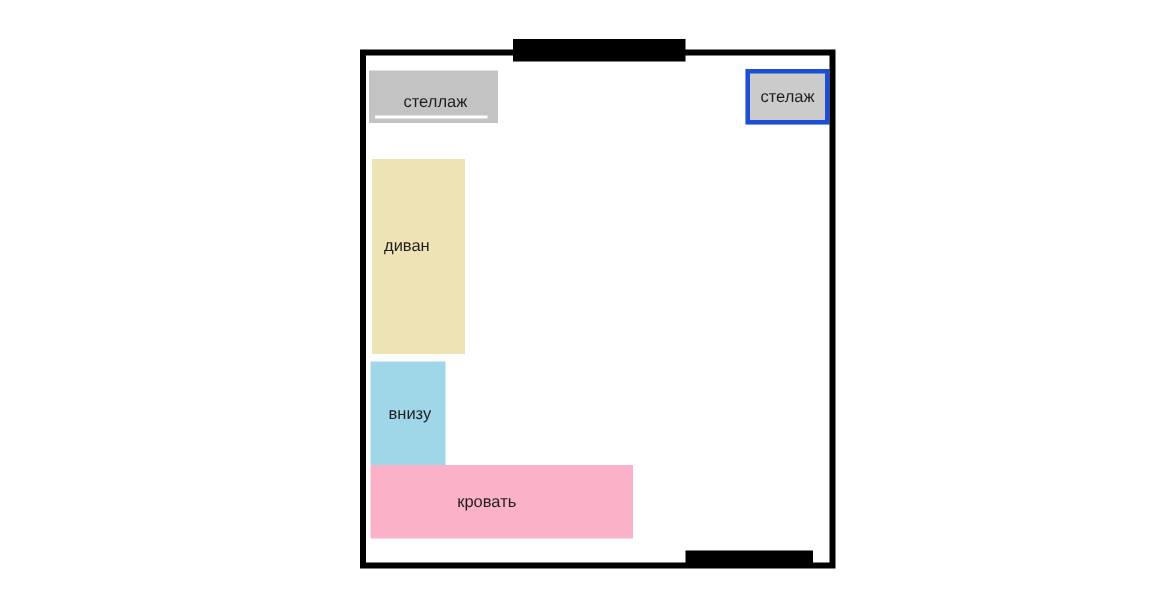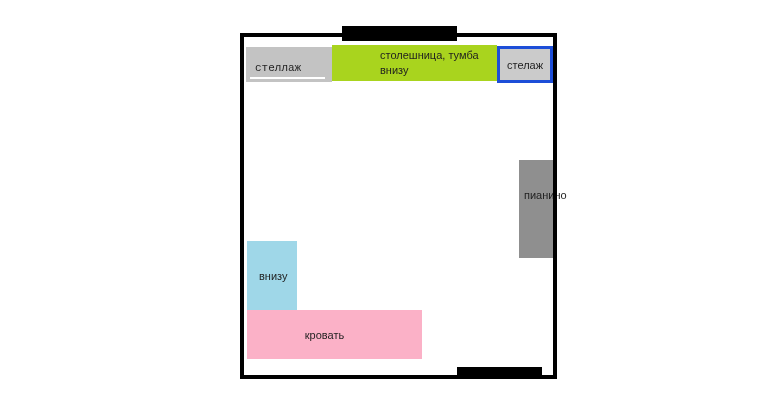--- a/index.html
+++ b/index.html
@@ -33,21 +33,21 @@
 
   .furn {
     position: absolute;
     font-size: 11px;
     color: #1f1f1f;
     z-index: 1;
   }
   .shelf-left {
     left: 246px; top: 47px; width: 86px; height: 35px;
     display: flex; align-items: center;
-    padding-left: 9px; padding-top: 6px; font-family: Liberation Mono, monospace;
+    padding-left: 23px; padding-top: 6px;
   }
   .shelf-left .divider {
     position: absolute;
     left: 4px; right: 7px; bottom: 3px; height: 2px;
     background: #ffffff;
   }
   .countertop {
     left: 332px; top: 45px; width: 165px; height: 36px;
     padding-left: 48px; padding-top: 3px;
     line-height: 15px;
@@ -91,34 +91,31 @@
   <div class="room-outline"></div>
 
   <div class="opening-bar bar-top"></div>
   <div class="opening-bar bar-bottom"></div>
 
   <div class="furn shelf-left" style="background: rgb(195, 195, 195);">
     <span class="label">стеллаж</span>
     <div class="divider"></div>
   </div>
 
-  <div class="furn countertop" style="background: rgb(169, 212, 30);">
-    <span class="label">столешница, тумба внизу</span>
-  </div>
 
   <div class="furn shelf-right" style="background: rgb(203, 203, 203);">
     <span class="label">стелаж</span>
   </div>
 
+  <div class="furn sofa" style="background: rgb(238, 227, 180);">
+    <span class="label">диван</span>
+  </div>
 
   <div class="furn wardrobe" style="background: rgb(159, 215, 232);">
     <span class="label">внизу</span>
   </div>
 
   <div class="furn bed" style="background: rgb(251, 177, 199);">
     <span class="label">кровать</span>
   </div>
 
-  <div class="furn piano" style="background: rgb(143, 143, 143);">
-    <span class="label">пианино</span>
-  </div>
 
 </div>
 
 </body></html>

